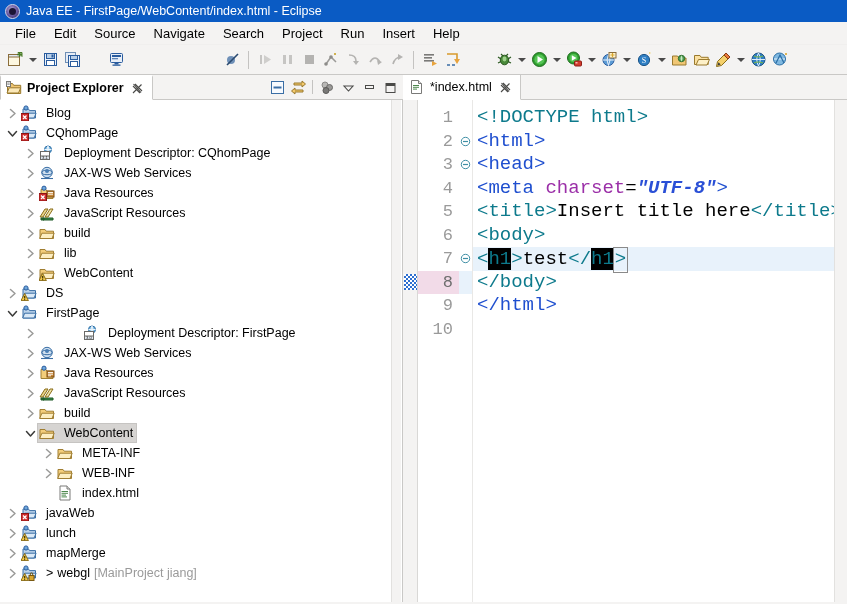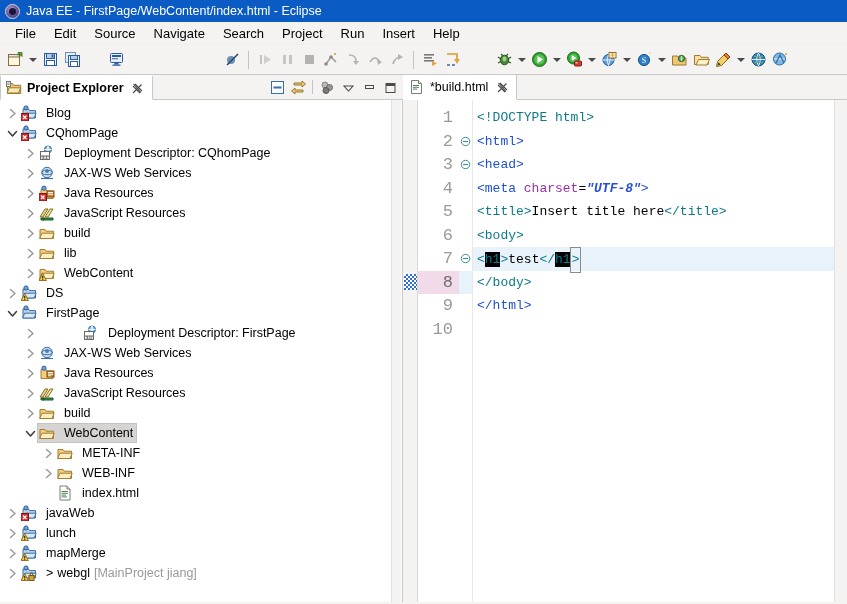--- a/index.html
+++ b/index.html
@@ -243,21 +243,21 @@
   .ln.cur { background: #f2dbe8; color: #6e6e6e; }
   .fold {
     height: 23.5px;
     line-height: 23.5px;
     display: flex; align-items: center; justify-content: center;
   }
   .cl {
     height: 23.5px;
     line-height: 23.5px;
     font-family: "Liberation Mono", monospace;
-    font-size: 13px;
+    font-size: 19px;
     white-space: pre;
     padding-left: 4px;
     color: #000;
   }
   .cl.cur { background: #e8f2fb; }
   .tag { color: #0d7a8c; }
   .tagb { color: #1f4fcf; }
   .attr { color: #9b2fa8; }
   .val { color: #2a4fd6; font-style: italic; font-weight: bold; }
   .txt { color: #000; }
@@ -974,21 +974,21 @@
     <div class="editorarea">
       <div class="edittabs">
         <div class="edittab">
           <span class="icon16">
             <svg width="15" height="15" viewBox="0 0 15 15">
               <path d="M2.5 1.5 h7 l3 3 v10 h-10 z" fill="#ffffff" stroke="#7a7a78"></path>
               <path d="M9.5 1.5 v3 h3" fill="#e4e4e2" stroke="#7a7a78"></path>
               <path d="M4 6.5 h6 M4 8.3 h6 M4 10.1 h4" stroke="#3a7a3a" stroke-width="0.9"></path>
             </svg>
           </span>
-          <span class="etitle">*build.html</span>
+          <span class="etitle">*index.html</span>
           <span style="width:16px;height:14px;display:inline-flex;align-items:center;justify-content:center;margin-left:6px;">
             <svg width="11" height="11" viewBox="0 0 11 11">
               <path d="M1.5 1 L9 9.5 M1 3 L8 10 M3 1 L10 8 M9.5 1.5 L1 10" stroke="#4a4a48" stroke-width="1.1" fill="none"></path>
             </svg>
           </span>
         </div>
         <div class="edittabs-fill"></div>
       </div>
 
       <div class="codearea">

